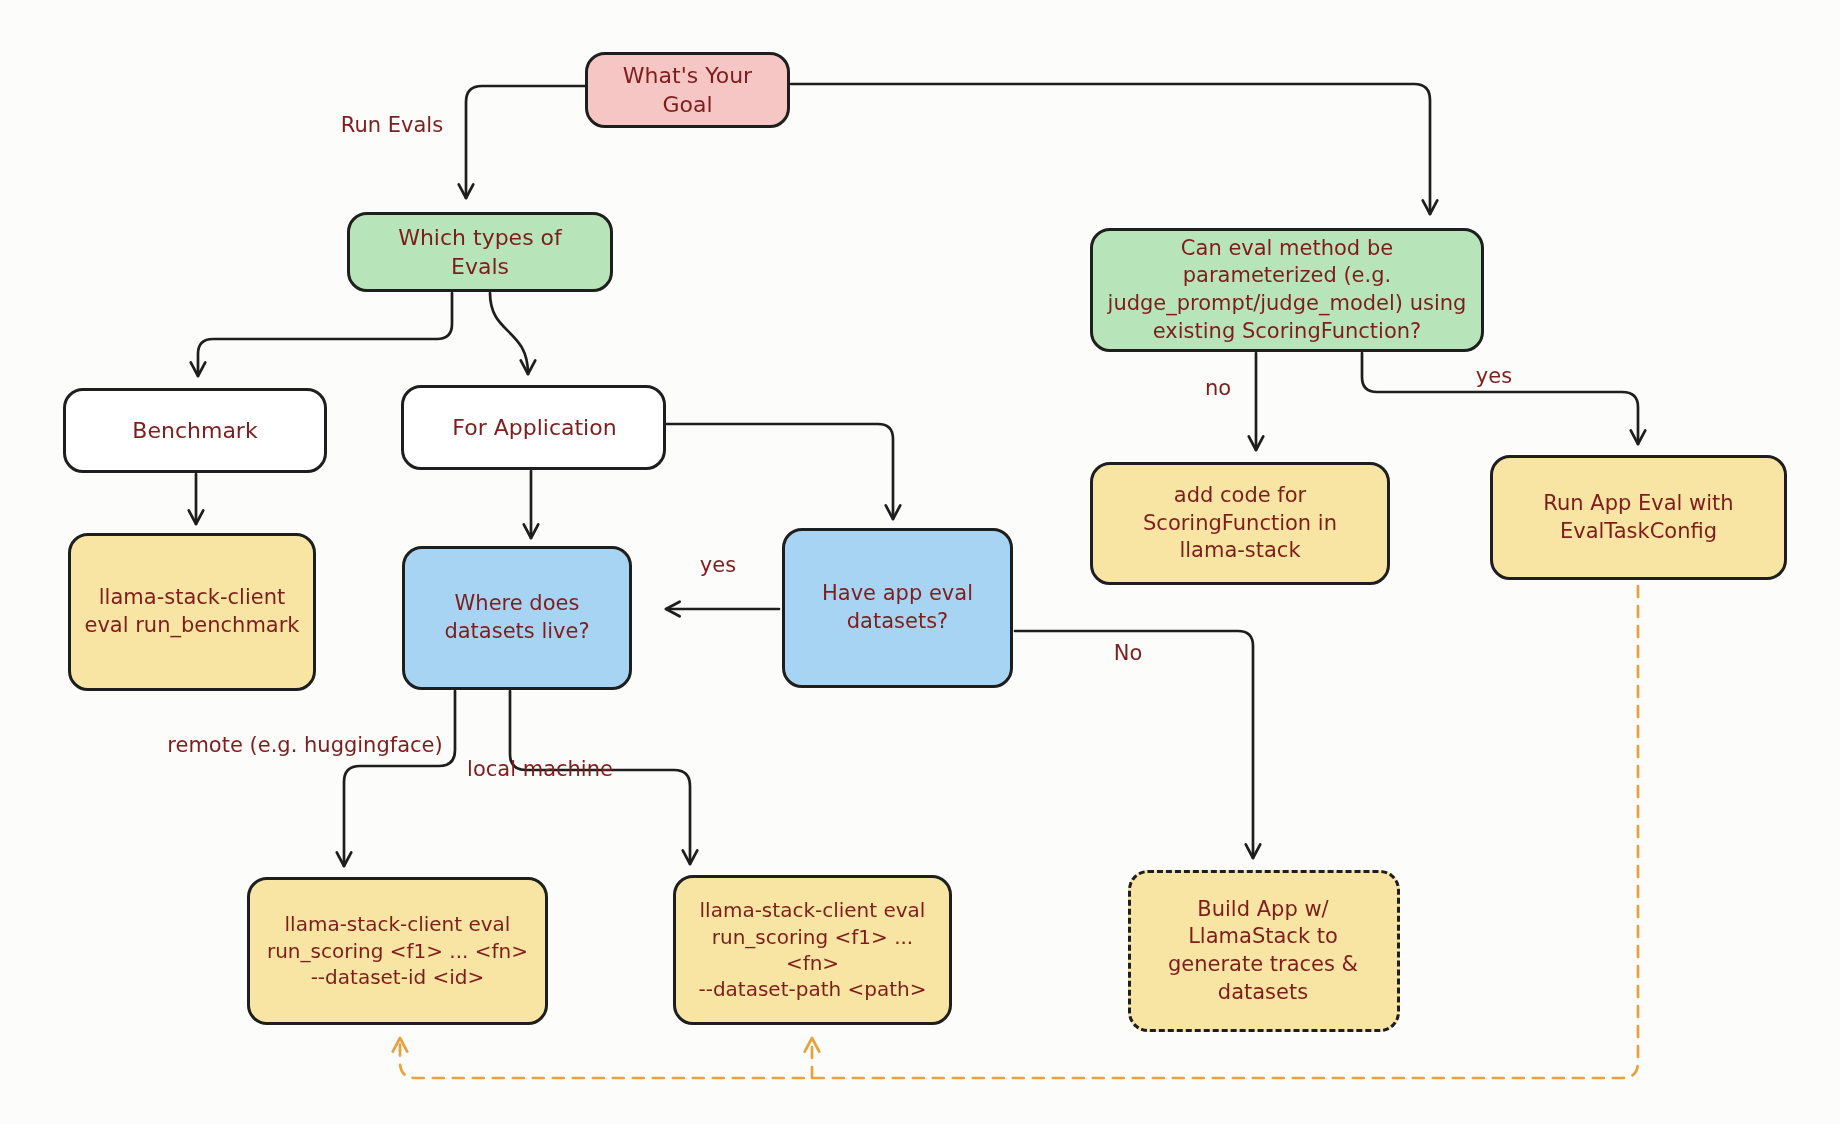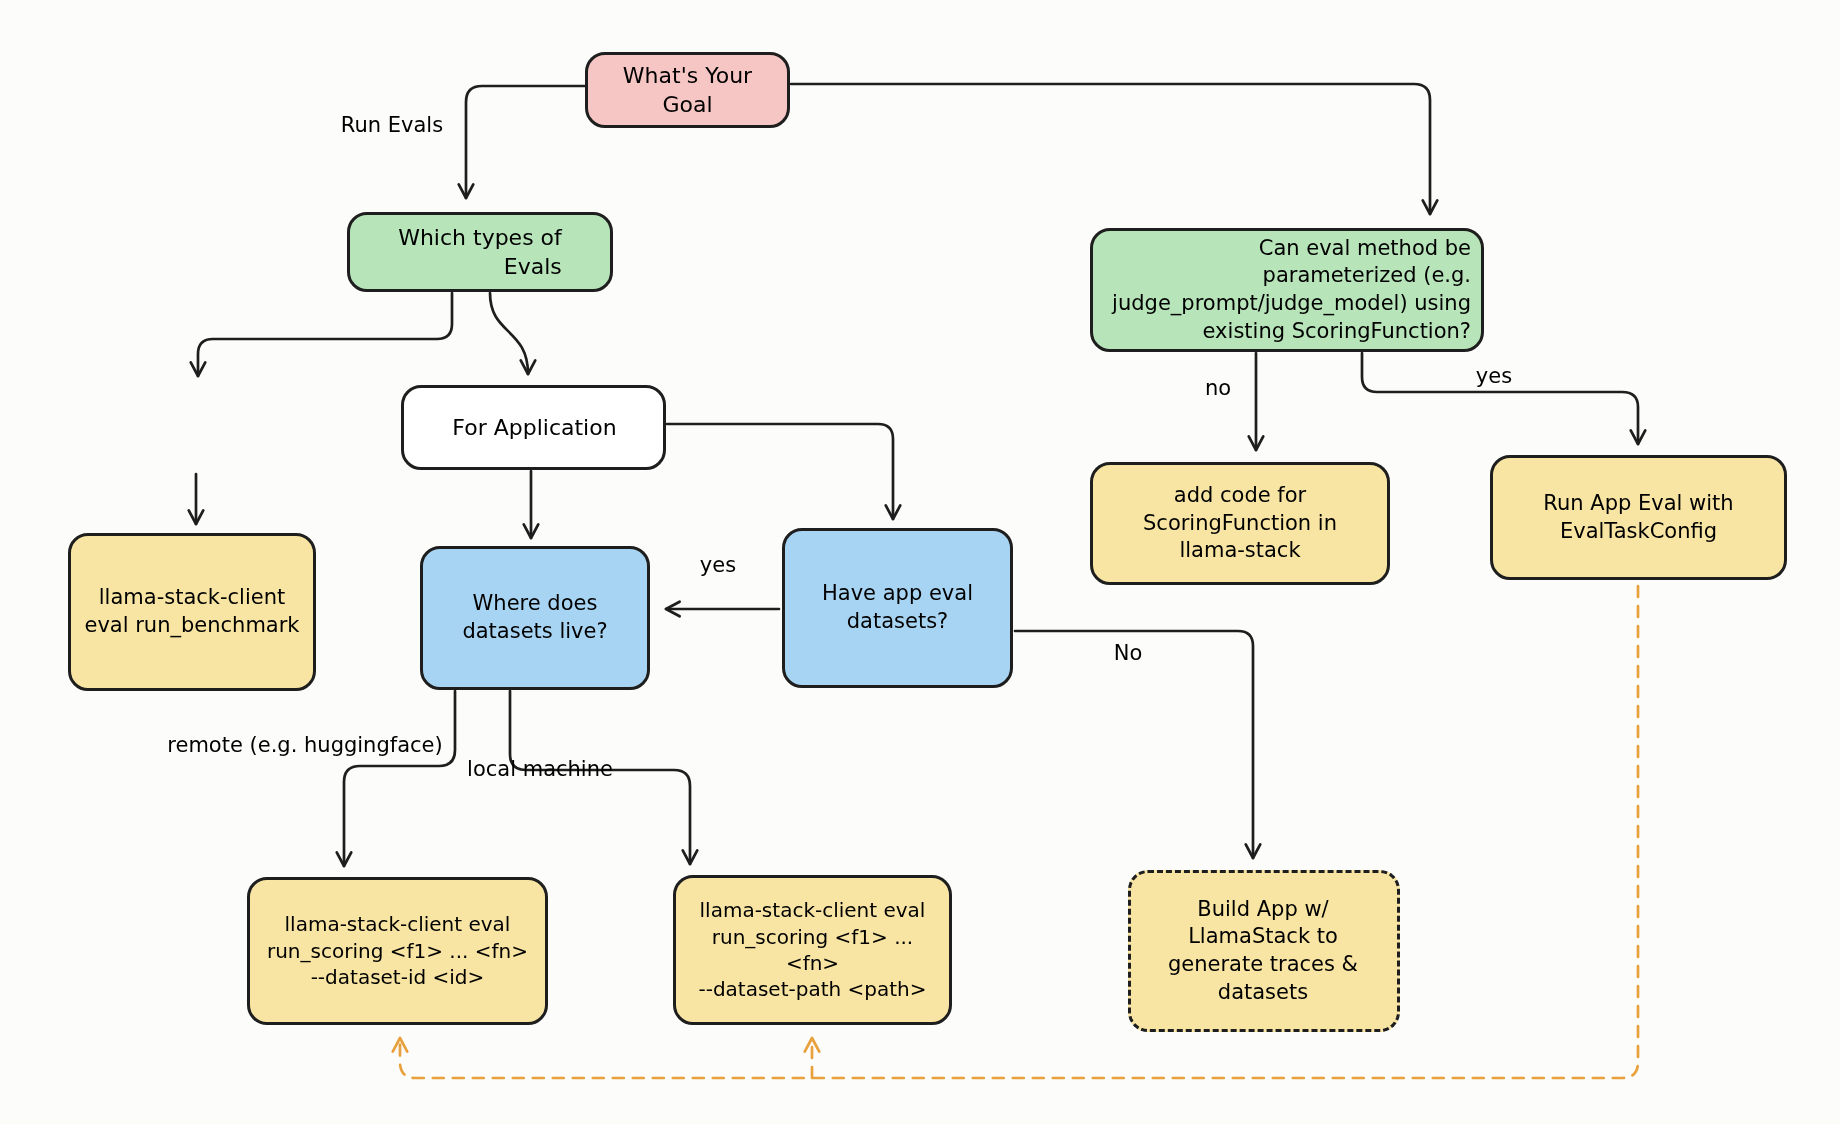--- a/index.html
+++ b/index.html
@@ -1,39 +1,39 @@
 <!DOCTYPE html>
 <html><head>
 <meta charset="utf-8">
 <style>
   html,body{margin:0;padding:0;background:#fcfcfa;}
   #canvas{
     position:relative;
     width:1840px;height:1124px;
     background:#fcfcfa;
     font-family:"DejaVu Sans","Liberation Sans",sans-serif;
-    color:#000000;
+    color:#7f1d1d;
     overflow:hidden;
   }
   #edges{position:absolute;left:0;top:0;width:1840px;height:1124px;}
   .node{
     position:absolute;
     box-sizing:border-box;
     display:flex;align-items:center;justify-content:center;
     text-align:center;
     white-space:pre-line;
     border:3px solid #1e1e1e;
     border-radius:20px;
     font-size:21px;
     font-weight:500;
     line-height:1.32;
     padding:6px 10px;
   }
   .pink  {background:#f5c6c3;}
-  .green {background:#b7e5b9;text-align:right;}
+  .green {background:#b7e5b9;}
   .white {background:#ffffff;}
   .blue  {background:#a8d4f3;}
   .yellow{background:#f8e5a3;}
   .dashed{border-style:dashed;padding-left:8px;}
   .elabel{
     position:absolute;
     white-space:pre-line;
     text-align:center;
     font-size:21px;
     font-weight:500;
@@ -79,27 +79,28 @@
   <div class="node pink" style="left:585px; top:52px;  width:205px; height:76px;  font-size:22px;">What's Your
 Goal</div>
 
   <div class="node green" style="left:347px; top:212px; width:266px; height:80px;  font-size:22px;">Which types of
 Evals</div>
 
   <div class="node green" style="left:1090px; top:228px; width:394px; height:124px;">Can eval method be parameterized (e.g.
 judge_prompt/judge_model) using
 existing ScoringFunction?</div>
 
+  <div class="node white" style="left:63px;  top:388px; width:264px; height:85px;  font-size:22px;">Benchmark</div>
 
   <div class="node white" style="left:401px; top:385px; width:265px; height:85px;  font-size:22px;padding-left:12px;">For Application</div>
 
   <div class="node yellow" style="left:68px;  top:533px; width:248px; height:158px;">llama-stack-client
 eval run_benchmark</div>
 
-  <div class="node blue" style="left:420px; top:546px; width:230px; height:144px;">Where does
+  <div class="node blue" style="left:402px; top:546px; width:230px; height:144px;">Where does
 datasets live?</div>
 
   <div class="node blue" style="left:782px; top:528px; width:231px; height:160px;">Have app eval
 datasets?</div>
 
   <div class="node yellow" style="left:1090px; top:462px; width:300px; height:123px;">add code for
 ScoringFunction in
 llama-stack</div>
 
   <div class="node yellow" style="left:1490px; top:455px; width:297px; height:125px;">Run App Eval with

